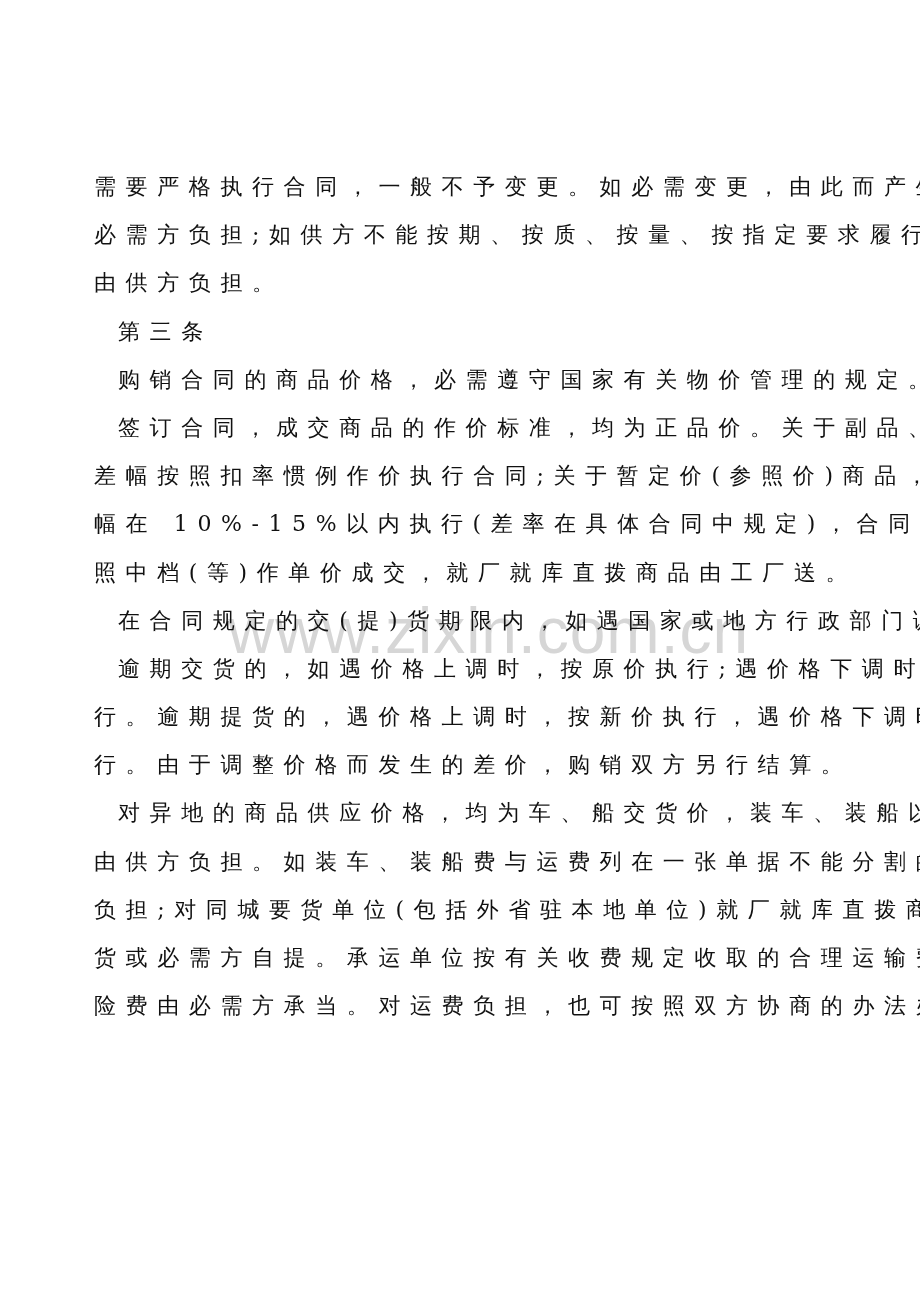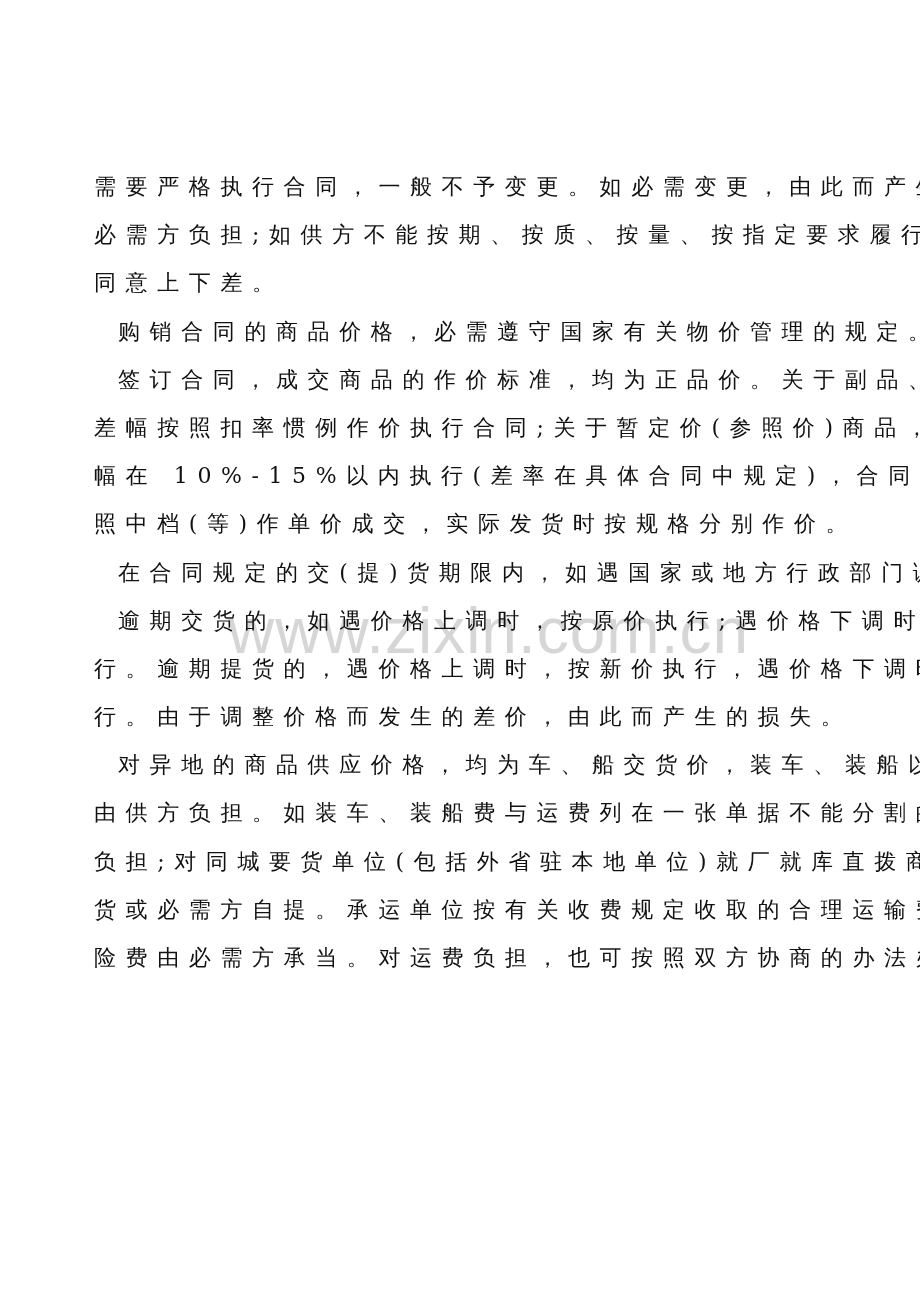--- a/index.html
+++ b/index.html
@@ -58,29 +58,30 @@
   </style>
 </head>
 <body>
 
 <div class="page">
   <div class="watermark">www.zixin.com.cn</div>
 
   <div class="content">
     <div class="line">需要严格执行合同，一般不予变更。如必需变更，由此而产生的损失，由</div>
     <div class="line">必需方负担;如供方不能按期、按质、按量、按指定要求履行合同，其损</div>
-    <div class="line">同意上下差。</div>
+    <div class="line">由供方负担。</div>
+    <div class="line indent">第三条</div>
     <div class="line indent">购销合同的商品价格，必需遵守国家有关物价管理的规定。有些商品双</div>
     <div class="line indent">签订合同，成交商品的作价标准，均为正品价。关于副品、等级品，其</div>
     <div class="line">差幅按照扣率惯例作价执行合同;关于暂定价(参照价)商品，同意上下差</div>
     <div class="line">幅在 10%-15%以内执行(差率在具体合同中规定)，合同中有规格差价的按</div>
-    <div class="line">照中档(等)作单价成交，实际发货时按规格分别作价。</div>
+    <div class="line">照中档(等)作单价成交，就厂就库直拨商品由工厂送。</div>
     <div class="line indent">在合同规定的交(提)货期限内，如遇国家或地方行政部门调整价格，要</div>
     <div class="line indent">逾期交货的，如遇价格上调时，按原价执行;遇价格下调时，按新价执</div>
     <div class="line">行。逾期提货的，遇价格上调时，按新价执行，遇价格下调时，按原价执</div>
-    <div class="line">行。由于调整价格而发生的差价，由此而产生的损失。</div>
+    <div class="line">行。由于调整价格而发生的差价，购销双方另行结算。</div>
     <div class="line indent">对异地的商品供应价格，均为车、船交货价，装车、装船以前的费用，</div>
     <div class="line">由供方负担。如装车、装船费与运费列在一张单据不能分割的，由必需方</div>
     <div class="line">负担;对同城要货单位(包括外省驻本地单位)就厂就库直拨商品由工厂送</div>
     <div class="line">货或必需方自提。承运单位按有关收费规定收取的合理运输费用，运输保</div>
     <div class="line">险费由必需方承当。对运费负担，也可按照双方协商的办法办理。</div>
   </div>
 </div>
 
 </body></html>

